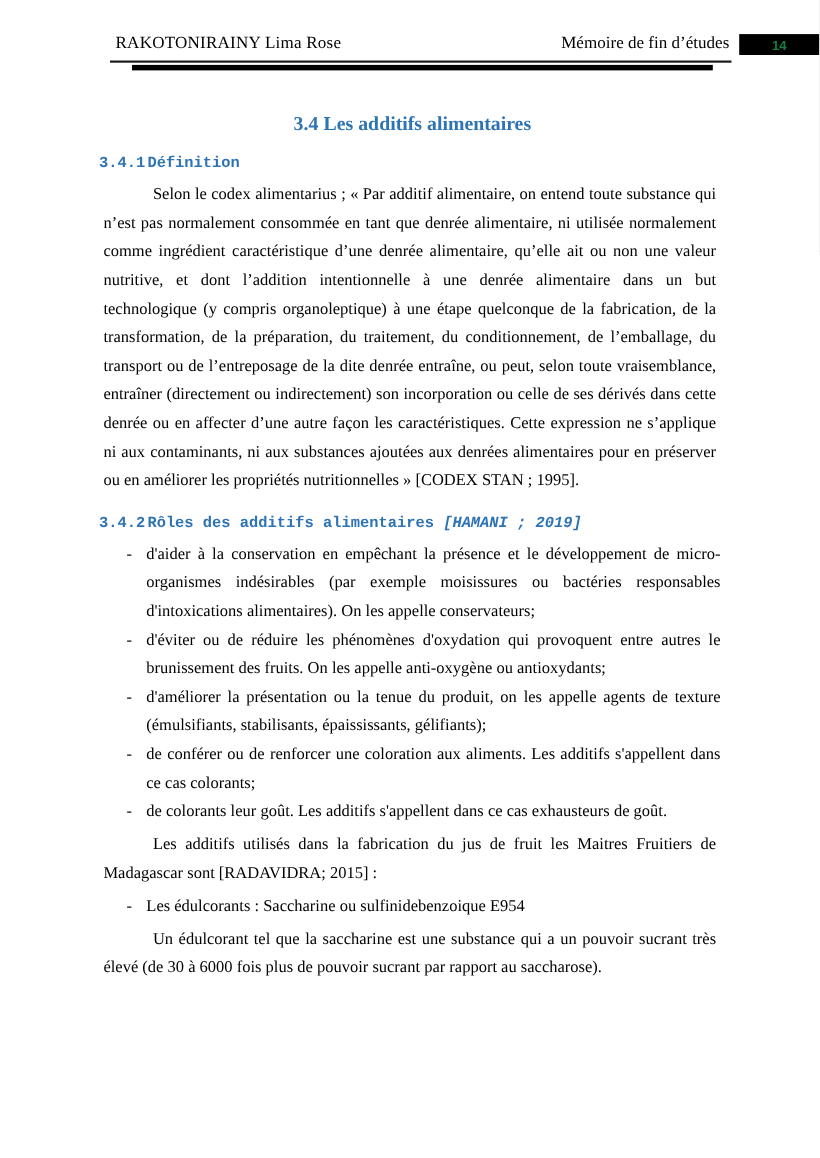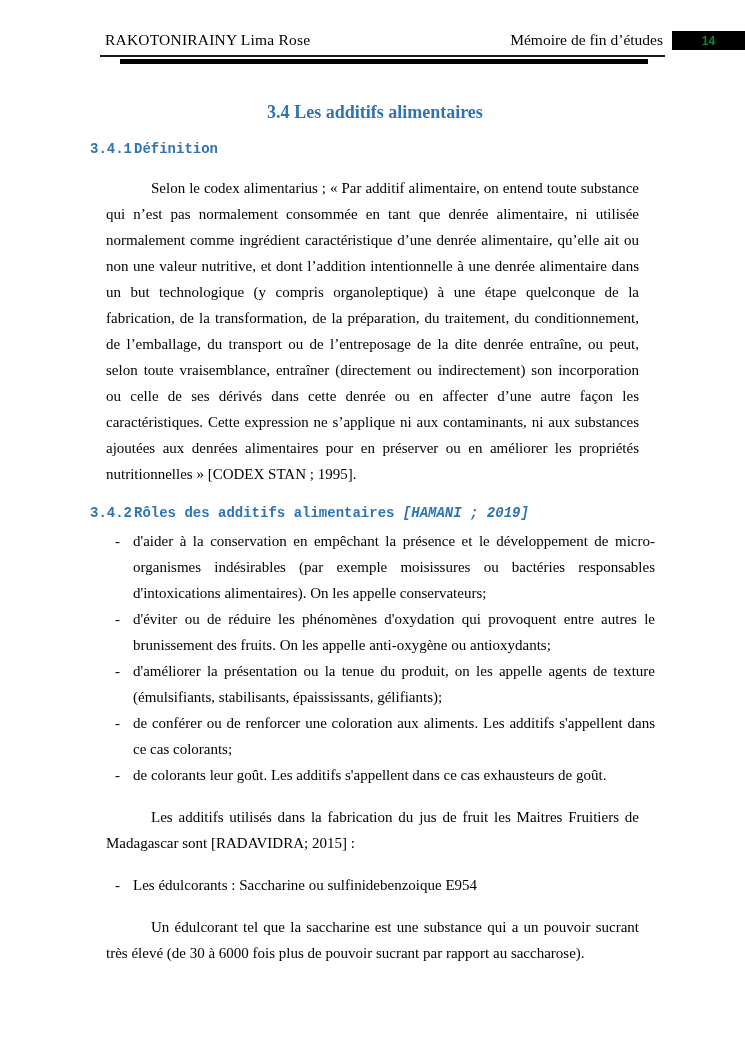--- a/index.html
+++ b/index.html
@@ -72,21 +72,21 @@
     font-size: 14px;
     font-weight: bold;
     color: var(--heading, #2E74B5);
     margin: 16px 0 5px 0;
     line-height: 20px;
     text-align: left;
     font-family: Liberation Mono, monospace;
   }
   .h-sub .h-num { display: inline-block; min-width: 44px; }
   .h-sub .h-cite { font-style: italic; }
-  p { margin: 16px; }
+  p { margin: 4px; }
   .indent { text-indent: 45px; }
   .list { }
   .list-item { position: relative; padding-left: 43px; }
   .list-item .marker { position: absolute; left: 25px; top: 0; }
   .bold { font-weight: normal; }
 </style>
 </head>
 <body>
 
 <div class="page">

